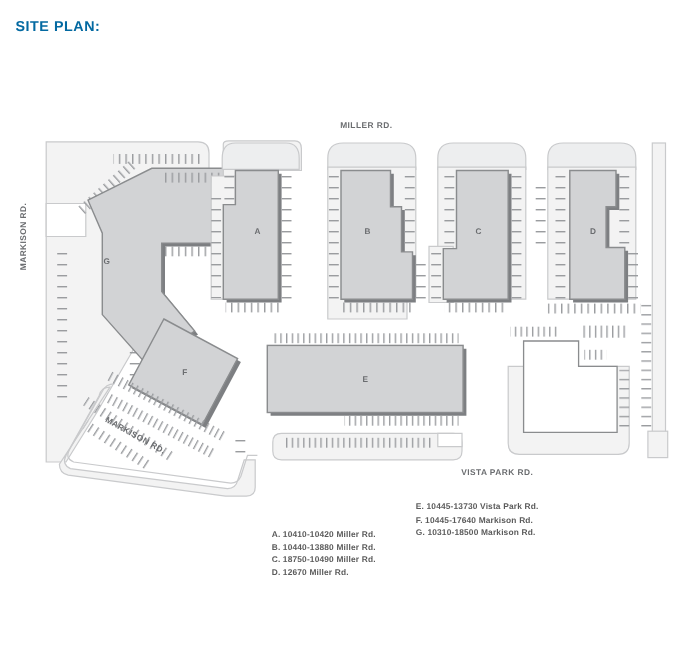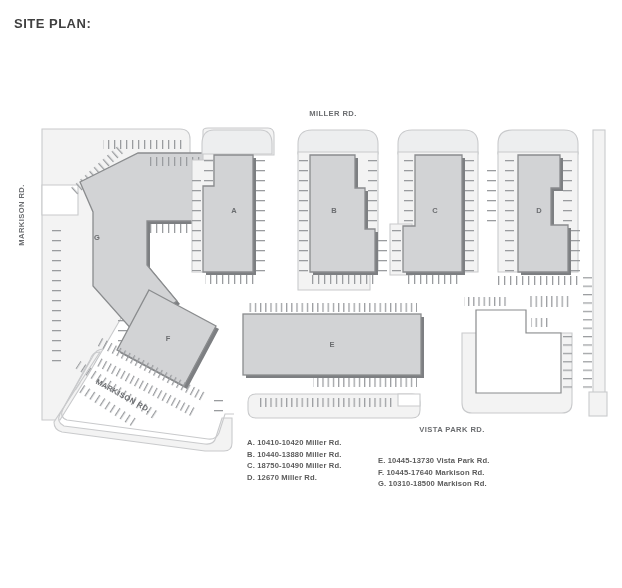--- a/index.html
+++ b/index.html
@@ -2,25 +2,25 @@
 <html><head>
 <meta charset="utf-8">
 <style>
   html,body{margin:0;padding:0;background:#ffffff;}
   body{width:622px;height:588px;position:relative;
        font-family:"Liberation Sans", sans-serif;
        -webkit-font-smoothing:antialiased;}
   #page-title{
     position:absolute;left:14px;top:16px;
     font-size:13px;font-weight:bold;letter-spacing:.5px;
-    color:#404040;
+    color:#0369a1;
   }
   #plan-canvas{position:absolute;left:0;top:0;width:622px;height:588px;}
   .legend-col{position:absolute;font-size:7.6px;font-weight:bold;color:#5b5b5b;line-height:11.6px;letter-spacing:.15px;}
-  #legend-left{left:247px;top:437px;}
+  #legend-left{left:247px;top:480px;}
   #legend-right{left:378px;top:455px;}
   .legend-line{white-space:nowrap;}
 </style>
 </head>
 <body>
 
 <div id="page-title">SITE PLAN:</div>
 
 <svg id="plan-canvas" viewBox="0 0 622 588" xmlns="http://www.w3.org/2000/svg">
   <defs>

